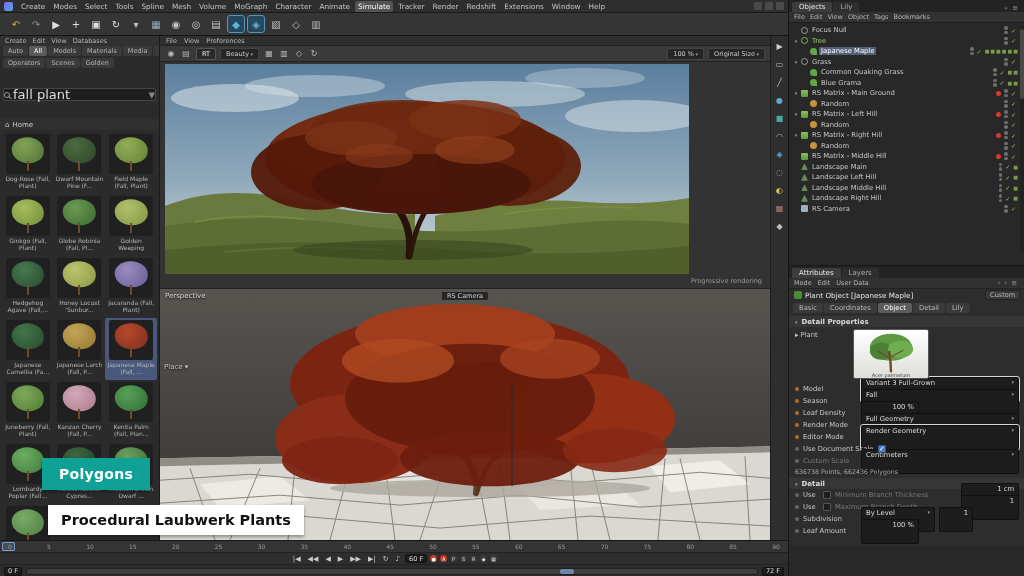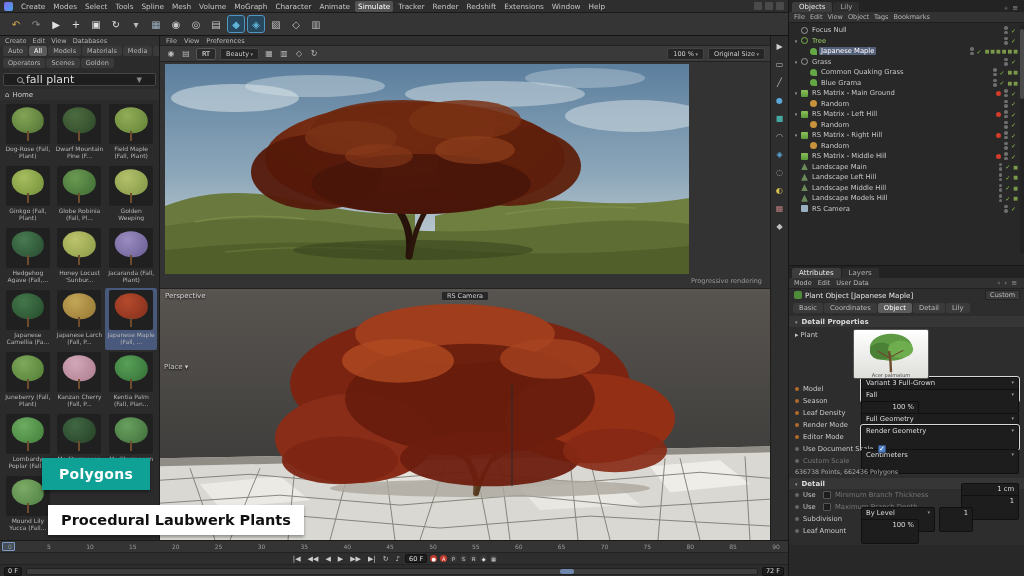--- a/index.html
+++ b/index.html
@@ -23,22 +23,22 @@
          font-size:10px;color:var(--c,#ccc);flex:none}
   .ticon.active{background:#27475c;outline:1px solid #4f97c0}
 
   
   #assets{position:absolute;left:0;top:36px;width:160px;height:504px;background:#2b2b2b;
           border-right:1px solid #1a1a1a;display:flex;flex-direction:column;overflow:hidden}
   .amenu{height:10px;display:flex;gap:6px;padding:0 5px;align-items:center;font-size:6.5px;color:#b5b5b5;background:#313131}
   .atabs{height:12px;display:flex;align-items:center;padding:1px 3px 4px;gap:1px}
   .atab{padding:1px 5px;font-size:6.5px;background:#3a3a3a;border-radius:2px;color:#b5b5b5;white-space:nowrap}
   .atab.active{background:#5a5a5a;color:#fff}
-  .asearch{height:13px;margin:3px 3px;display:flex;align-items:center;gap:3px;background:#1e1e1e;
-           border:1px solid #454545;border-radius:2px;padding:0 13px;color:#ddd;font-size:11px}
+  .asearch{height:13px;margin:18px 3px;display:flex;align-items:center;gap:3px;background:#1e1e1e;
+           border:1px solid #454545;border-radius:2px;padding:0 0;color:#ddd;font-size:13px}
   .mag{width:6px;height:6px;border:1px solid #999;border-radius:50%;position:relative;flex:none}
   .mag::after{content:"";position:absolute;width:4px;height:1px;background:#999;transform:rotate(45deg);right:-3px;bottom:-1px}
   .abread{height:11px;display:flex;align-items:center;gap:3px;padding:0 5px;background:#303030;font-size:7px;color:#ccc}
   .agrid{flex:1;display:grid;grid-template-columns:repeat(3,1fr);padding:2px;align-content:start;overflow:hidden}
   .aitem{height:62px;display:flex;flex-direction:column;align-items:center;padding-top:2px;border-radius:2px}
   .aitem.selected{background:#49597c}
   .athumb{width:44px;height:40px;background:#202020;border-radius:2px;position:relative;overflow:hidden;flex:none}
   .athumb .fol{position:absolute;left:50%;top:40%;width:74%;height:64%;transform:translate(-50%,-50%);
                border-radius:48% 52% 46% 54%;background:radial-gradient(circle at 38% 32%,var(--c2,#7a9) 0%,var(--c1,#474) 75%)}
   .athumb .trunk{position:absolute;left:calc(50% - 1px);bottom:3px;width:2px;height:10px;background:#6d4c2e}
@@ -796,21 +796,21 @@
                 <i class="odot"></i>
               </span>
               <span class="ochk">✓</span>
               <span class="ochips">■</span>
             </span>
           </div>
 
           <div class="orow" style="--d: 0;">
             <span class="otw"></span>
             <span class="oicon" data-icon="landscape"></span>
-            <span class="oname">Landscape Models Hill</span>
+            <span class="oname">Landscape Right Hill</span>
             <span class="ocols">
 
               <span class="odots">
                 <i class="odot"></i>
                 <i class="odot"></i>
               </span>
               <span class="ochk">✓</span>
               <span class="ochips">■</span>
             </span>
           </div>

